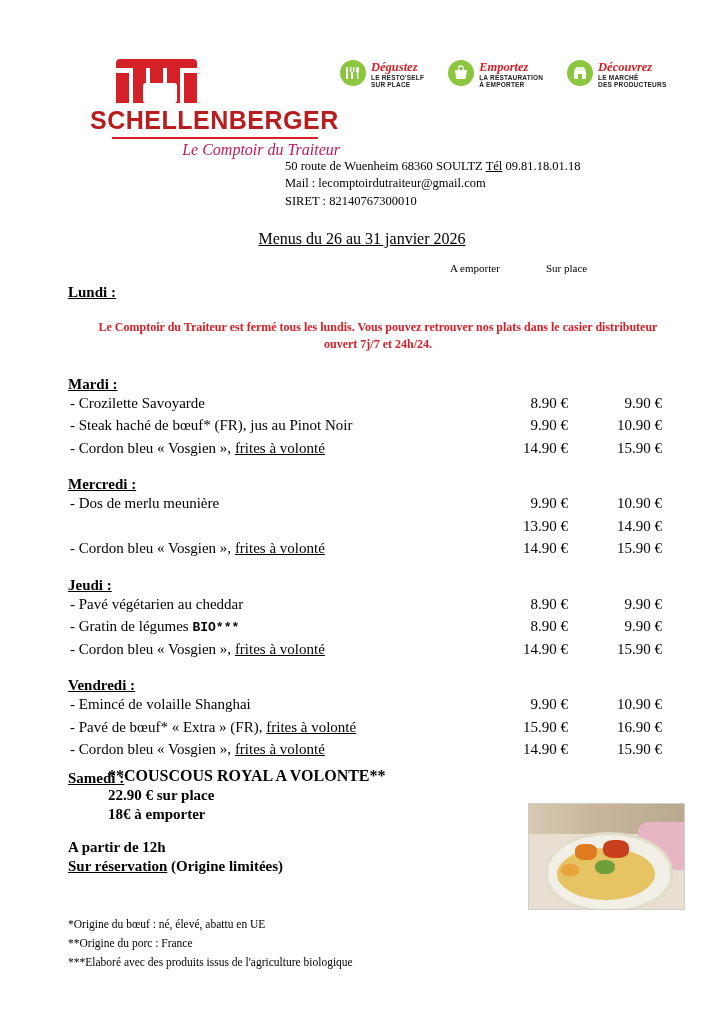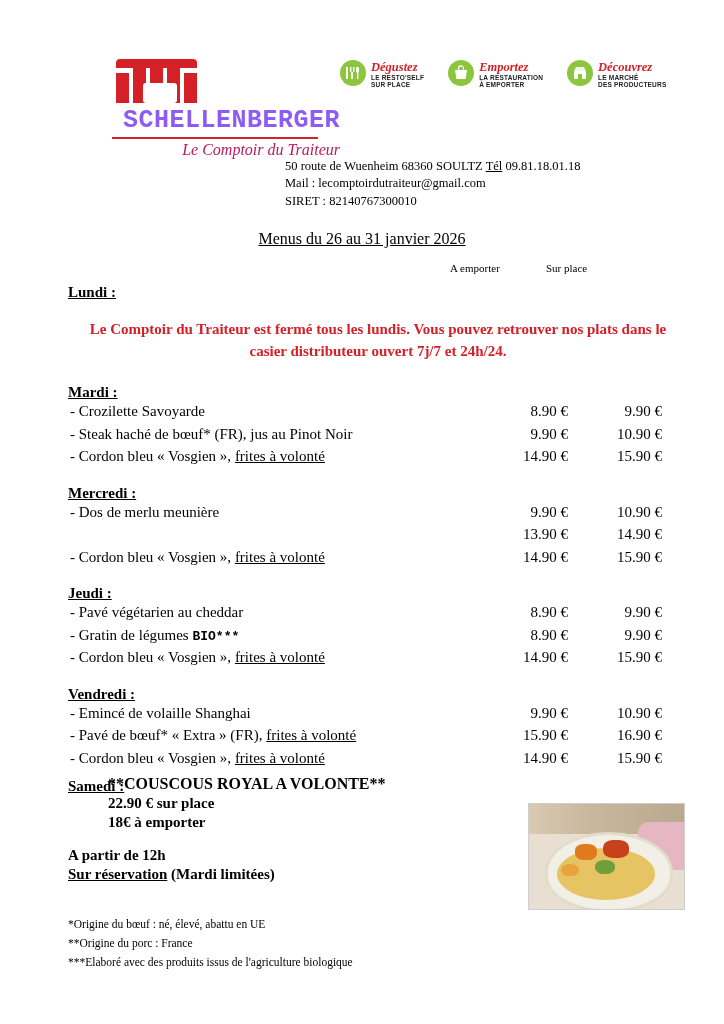--- a/index.html
+++ b/index.html
@@ -65,27 +65,27 @@
   .brand-mark .notch {
     position: absolute;
     left: 33px;
     bottom: 0;
     width: 34px;
     height: 20px;
     background: #ffffff;
     border-radius: 3px;
   }
   .brand-name {
-    font-family: Liberation Mono, monospace;
+    font-family: Liberation Sans, sans-serif;
     font-weight: bold;
     font-size: 25px;
     letter-spacing: 0.5px;
-    color: #8b5cf6;
+    color: #b91c1c;
     white-space: nowrap;
-    text-align: right;
+    text-align: left;
   }
   .brand-sub {
     font-family: "Liberation Serif", serif;
     font-style: italic;
     font-size: 16px;
     color: #be185d;
     text-align: right;
     margin-top: 2px;
   }
   .brand-rule {
@@ -171,21 +171,21 @@
   }
   .day {
     font-size: 15px;
     font-weight: bold;
     text-decoration: underline;
     margin-top: 0;
   }
   .closed {
     color: #d42027;
     font-weight: bold;
-    font-size: 15px;
+    font-size: 12px;
     text-align: center;
     line-height: 1.45;
     margin: 18px 18px 22px 18px;
   }
   .rows { margin-top: 2px; }
   .row {
     position: relative;
     height: 22.5px;
     font-size: 15px;
     white-space: nowrap;
@@ -493,21 +493,21 @@
     </div>
 
     <div class="samedi-wrap">
       <div class="day">Samedi :</div>
       <div class="couscous">
         <div>**COUSCOUS ROYAL A VOLONTE**</div>
         <div class="l2">22.90 € sur place</div>
         <div class="l3">18€ à emporter</div>
       </div>
       <div class="apartir">A partir de 12h</div>
-      <div class="resa"><span class="u">Sur réservation</span><span>  (Mardi limitées)</span></div>
+      <div class="resa"><span class="u">Sur réservation</span><span>  (Origine limitées)</span></div>
     </div>
 
   </div>
 
   <div class="photo">
     <div class="top-strip"></div>
     <div class="pink"></div>
     <div class="bowl"></div>
     <div class="cous"></div>
     <div class="veg1"></div>

